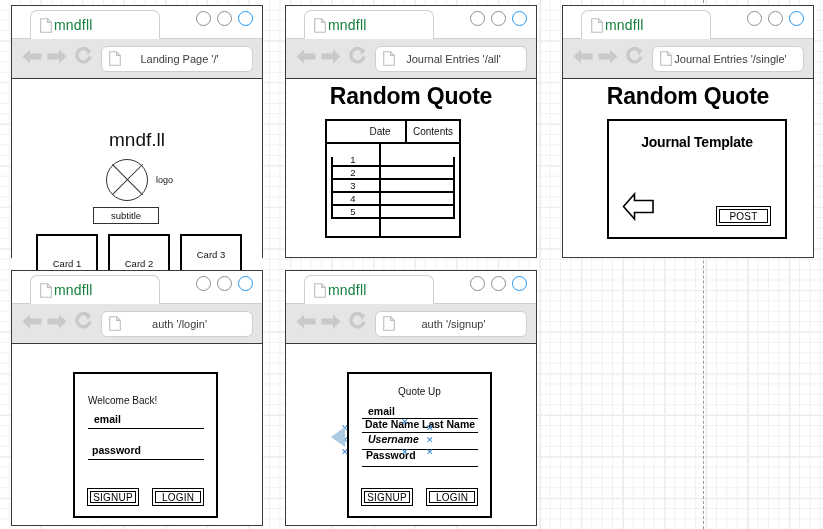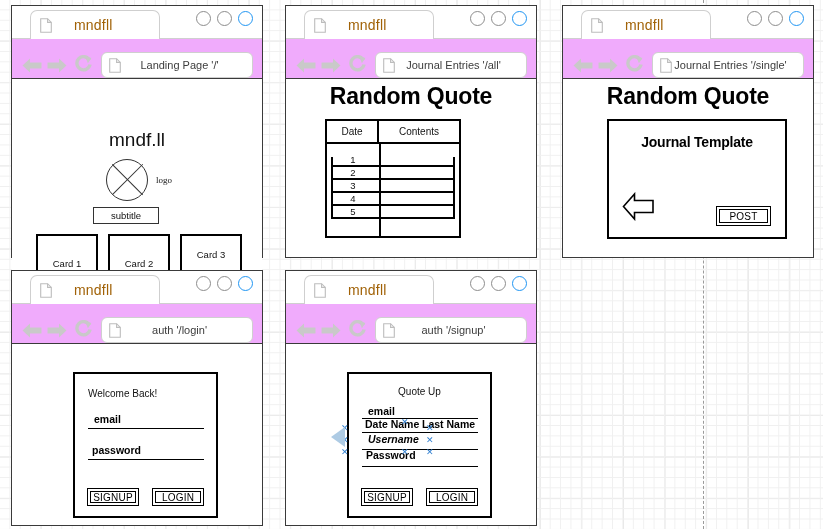--- a/index.html
+++ b/index.html
@@ -66,23 +66,23 @@
     padding-left: 9px;
   }
   .doc-icon {
     width: 12px;
     height: 15px;
     flex: 0 0 auto;
     position: relative;
   }
   .doc-icon svg { display: block; }
   .tab-label {
-    margin-left: 22px;
+    margin-left: 2px;
     font-size: 14px;
-    color: #a16207;
+    color: #15803d;
     letter-spacing: 0.2px;
     white-space: nowrap;
   }
   .winbtns {
     position: absolute;
     right: 9px;
     top: 5px;
     display: flex;
     gap: 6px;
   }
@@ -92,25 +92,25 @@
     border-radius: 50%;
     box-sizing: border-box;
     border: 1.4px solid #8d8d8d;
   }
   .circ.accent { border-color: #2196f3; }
 
   .toolbar {
     position: relative;
     height: 40px;
     display: flex;
-    align-items: flex-end;
+    align-items: center;
     padding: 0 9px;
     box-sizing: border-box;
     border-bottom: 1.5px solid #3a3a3a;
-    background: #f0abfc;
+    background: #e5e5e5;
   }
   .navicon { flex: 0 0 auto; display: block; }
   .navicon + .navicon { margin-left: 3px; }
   .addressbar {
     flex: 1 1 auto;
     margin-left: 8px;
     height: 26px;
     border: 1px solid #cfcfcf;
     border-radius: 6px;
     background: #fff;
@@ -242,20 +242,21 @@
   .wt-head .c1 {
     width: 52px;
     flex: 0 0 auto;
     display: flex;
     align-items: center;
     justify-content: center;
     border-right: 2.4px solid #000;
     box-sizing: border-box;
     font-size: 10px;
     color: #111;
+    margin-left: 28px;
   }
   .wt-head .c2 {
     flex: 1 1 auto;
     display: flex;
     align-items: center;
     justify-content: center;
     font-size: 10px;
     color: #111;
   }
   .wt-body { position: relative; height: calc(100% - 23px); }
@@ -344,21 +345,21 @@
               <path d="M0.7 0.7 H7.6 L11.3 4.4 V14.3 H0.7 Z" fill="#fff" stroke="#bdbdbd" stroke-width="1.1"></path>
               <path d="M7.6 0.7 V4.4 H11.3" fill="none" stroke="#bdbdbd" stroke-width="1.1"></path>
             </svg>
         </span>
         <span class="addr-text">Landing Page '/'</span>
       </div>
     </div>
     <div class="viewport" style="height:177px;margin-top:44px;">
       <div class="wf-title" style="left:0; right:0; top:6px; text-align:center;">mndf.ll</div>
       <div class="imgph" style="left:94px; top:36px; width:42px; height:42px;"></div>
-      <div class="wf-label" style="left:144px; top:52px;font-family:Liberation Serif, serif;">logo</div>
+      <div class="wf-label" style="left:144px; top:52px;">logo</div>
       <div class="box" style="left:81px; top:84px; width:66px; height:17px;">subtitle</div>
       <div class="box thick" style="left:24px; top:111px; width:62px; height:58px;">Card 1</div>
       <div class="box thick" style="left:96px; top:111px; width:62px; height:58px;">Card 2</div>
       <div class="box thick" style="left:168px; top:111px; width:62px; height:41px;">Card 3</div>
     </div>
   </div>
 
   <div class="browser" style="left:285px; top:5px; width:252px; height:253px;">
     <div class="tabstrip">
       <div class="tab">
@@ -528,21 +529,21 @@
           <svg width="12" height="15" viewBox="0 0 12 15">
               <path d="M0.7 0.7 H7.6 L11.3 4.4 V14.3 H0.7 Z" fill="#fff" stroke="#bdbdbd" stroke-width="1.1"></path>
               <path d="M7.6 0.7 V4.4 H11.3" fill="none" stroke="#bdbdbd" stroke-width="1.1"></path>
             </svg>
         </span>
         <span class="addr-text">auth '/login'</span>
       </div>
     </div>
     <div class="viewport" style="height:180px;">
       <div class="panel-box" style="left:61px; top:28px; width:145px; height:146px;">
-        <div class="wf-label" style="left:13px; top:14px; font-size:10px;">Welcome Back!</div>
+        <div class="wf-label" style="left:13px; top:21px; font-size:10px;">Welcome Back!</div>
         <div class="field-text" style="left:19px; top:39px;">email</div>
         <div class="field-line" style="left:13px; right:12px; top:54px;"></div>
         <div class="field-text" style="left:17px; top:70px;">password</div>
         <div class="field-line" style="left:13px; right:12px; top:85px;"></div>
         <div class="btn3d" style="left:12px; bottom:10px; width:52px; height:18px;">
           <span>SIGNUP</span>
         </div>
         <div class="btn3d" style="right:12px; bottom:10px; width:52px; height:18px;">
           <span>LOGIN</span>
         </div>

